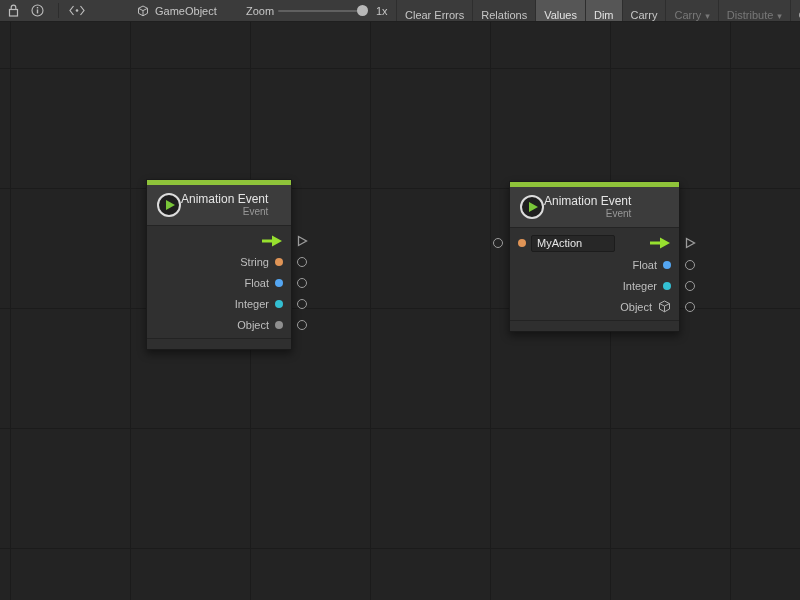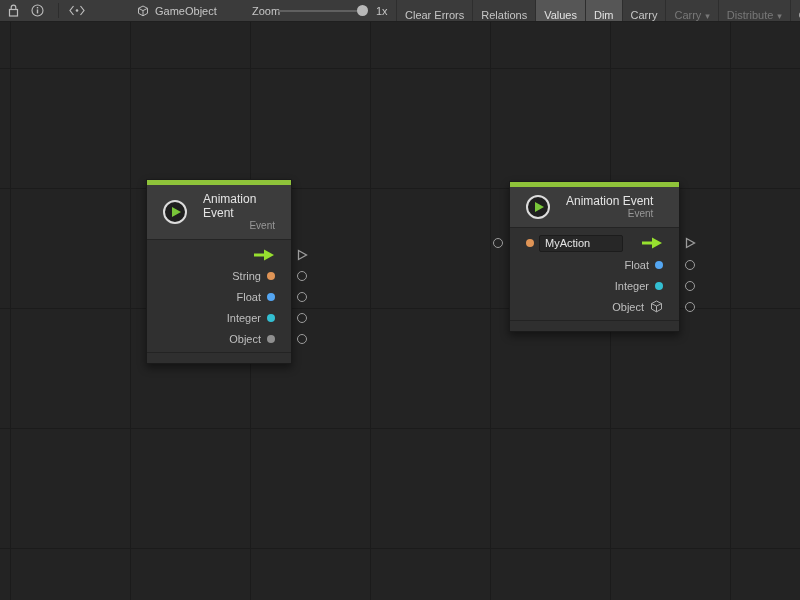--- a/index.html
+++ b/index.html
@@ -29,27 +29,27 @@
 
   
   .canvas { position: relative; flex: 1 1 auto; background-color: #232323;
     background-image: linear-gradient(#1b1b1b 1px, transparent 1px),
                       linear-gradient(90deg, #1b1b1b 1px, transparent 1px);
     background-size: 120px 120px; background-position: 10px 46px; }
 
   
   .node { position: absolute; background: #303030; border: 1px solid #1a1a1a; box-shadow: 0 4px 8px rgba(0,0,0,.45); }
   .accent { height: 5px; }
-  .nhead { background: #3c3c3c; display: flex; align-items: center; gap: 16px; padding: 7px 16px; border-bottom: 1px solid #242424; }
+  .nhead { background: #3c3c3c; display: flex; align-items: center; gap: 0; padding: 7px 10px; border-bottom: 1px solid #242424; }
   .nicon { width: 24px; height: 24px; border-radius: 50%; border: 2px solid #dcdcdc; background: #1f1f1f; display: flex; align-items: center; justify-content: center; flex: 0 0 auto; }
   .ntri { width: 0; height: 0; border-left: 9px solid #79c639; border-top: 5.5px solid transparent; border-bottom: 5.5px solid transparent; margin-left: 2px; }
   .ntitle { font-size: 12px; color: #e4e4e4; line-height: 14px; }
   .nsub { font-size: 10px; color: #989898; line-height: 12px; text-align: right; }
   .nbody { padding: 4px 0 3px; }
-  .row { position: relative; height: 21px; display: flex; align-items: center; justify-content: flex-end; padding: 0 16px; font-size: 11px; color: #bfbfbf; }
+  .row { position: relative; height: 21px; display: flex; align-items: center; justify-content: flex-end; padding: 0 8px; font-size: 11px; color: #bfbfbf; }
   .row .rlabel { margin-right: 6px; }
   .dot { width: 8px; height: 8px; border-radius: 50%; flex: 0 0 auto; }
   .port { position: absolute; top: 50%; transform: translateY(-50%); width: 10px; height: 10px; border: 1px solid #9c9c9c; border-radius: 50%; background: transparent; }
   .port.out { right: -16px; }
   .port.in { left: -17px; }
   .triport { position: absolute; right: -17px; top: 50%; transform: translateY(-50%); }
   .garrow { display: block; }
   .nfoot { height: 11px; border-top: 1px solid #232323; background: #2f2f2f; }
   .row.io { justify-content: flex-start; }
   .row.io .dot { margin-right: 5px; }
@@ -91,21 +91,21 @@
     </div>
     <div class="tb-abs" style="left:136px; gap:5px;">
       <span class="tb-icon" style="width:14px;">
         <svg width="12" height="12" viewBox="0 0 12 12">
           <path d="M6 1 L10.5 3.3 L10.5 8.3 L6 10.8 L1.5 8.3 L1.5 3.3 Z" fill="none" stroke="#bdbdbd" stroke-width="1"></path>
           <path d="M1.5 3.3 L6 5.6 L10.5 3.3 M6 5.6 L6 10.8" fill="none" stroke="#bdbdbd" stroke-width="1"></path>
         </svg>
       </span>
       <span>GameObject</span>
     </div>
-    <div class="tb-abs" style="left:252px;">
+    <div class="tb-abs" style="left:246px;">
       <span>Zoom</span>
     </div>
     <div class="tb-abs" style="left:278px;">
       <div class="slider-track">
         <div class="slider-handle"></div>
       </div>
     </div>
     <div class="tb-abs" style="left:376px;">
       <span>1x</span>
     </div>

